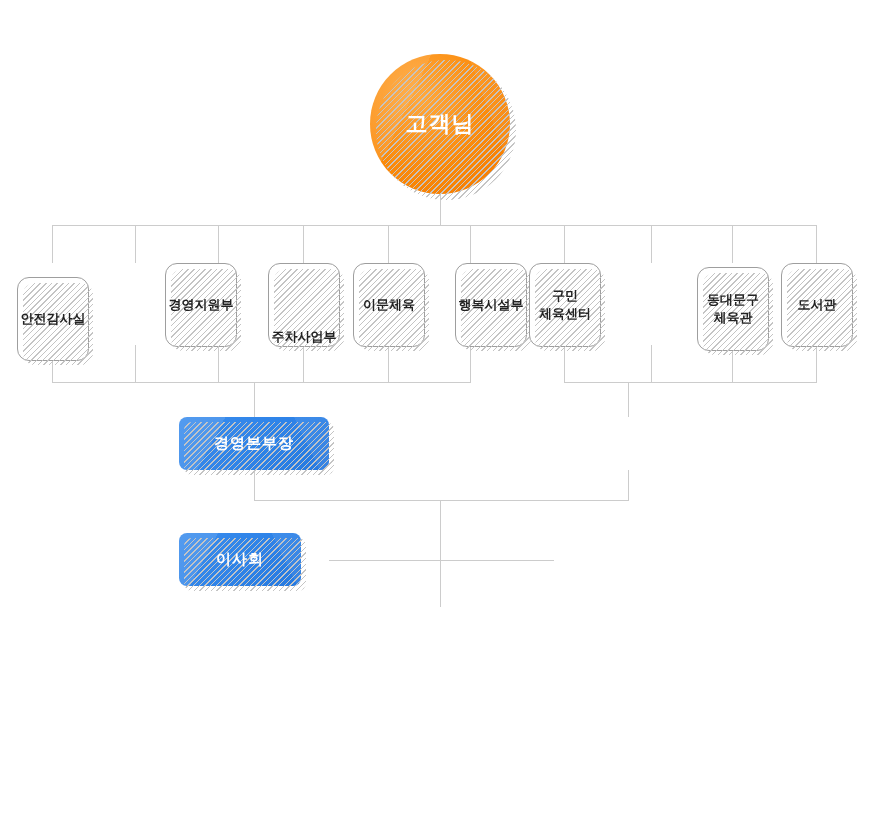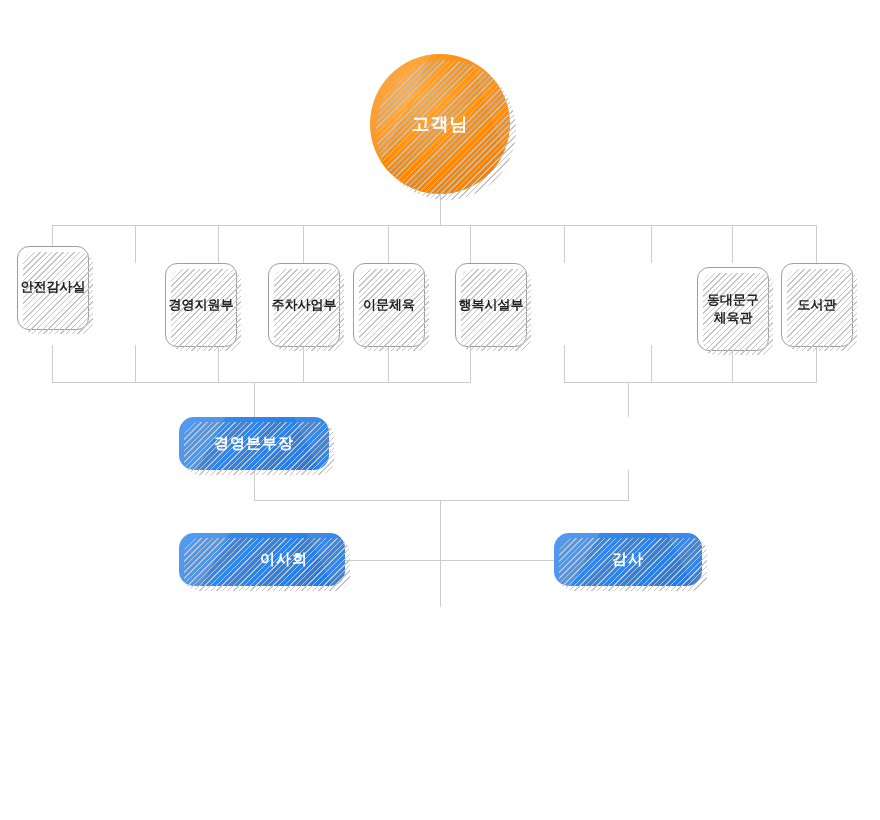--- a/index.html
+++ b/index.html
@@ -12,42 +12,42 @@
   .vline{width:1px;}
 
   
   .node{position:absolute;z-index:1;display:flex;align-items:center;justify-content:center;text-align:center;}
   .node::before{
     content:"";position:absolute;z-index:-1;border-radius:inherit;
     left:6px;top:6px;right:-6px;bottom:-6px;
     background:repeating-linear-gradient(135deg,#c4c4c4 0 1px,transparent 1px 4px);
   }
 
-  .circle{width:140px;height:140px;border-radius:50%;color:#ffffff;font-weight:bold;font-size:18px;letter-spacing:1px;}
+  .circle{width:140px;height:140px;border-radius:50%;color:#ffffff;font-weight:bold;font-size:22px;letter-spacing:1px;}
   .circle.orange{
     background:
       linear-gradient(115deg,rgba(255,255,255,0.10) 0 30%,rgba(255,255,255,0) 30%),
       linear-gradient(250deg,rgba(255,255,255,0.07) 0 22%,rgba(255,255,255,0) 22%),
       radial-gradient(circle at 36% 30%,#ffa93e 0%,#fb8a0a 55%,#f67c00 90%);
   }
   .circle.teal{
     background:
       linear-gradient(115deg,rgba(255,255,255,0.08) 0 32%,rgba(255,255,255,0) 32%),
       linear-gradient(250deg,rgba(255,255,255,0.06) 0 24%,rgba(255,255,255,0) 24%),
       radial-gradient(circle at 40% 32%,#35969d 0%,#2b8e96 60%,#26858d 95%);
   }
 
   .dept{
     width:70px;height:82px;background:#ffffff;border:1px solid #9e9e9e;border-radius:12px;
     font-size:13px;font-weight:bold;color:#222222;line-height:1.35;white-space:pre-line;
   }
   .dept::before{left:5px;top:5px;right:-5px;bottom:-5px;}
 
   .bluebox{
-    height:53px;border-radius:15px;color:#ffffff;font-size:15px;font-weight:bold;letter-spacing:1px;
+    height:53px;border-radius:8px;color:#ffffff;font-size:15px;font-weight:bold;letter-spacing:1px;
     background:
       linear-gradient(118deg,rgba(255,255,255,0.12) 0 26%,rgba(255,255,255,0) 26%),
       linear-gradient(244deg,rgba(255,255,255,0.08) 0 20%,rgba(255,255,255,0) 20%),
       linear-gradient(135deg,#3b8ded 0%,#2e83e8 55%,#2478e0 100%);
   }
   .bluebox::before{left:5px;top:5px;right:-5px;bottom:-5px;}
 </style>
 </head>
 <body>
 
@@ -89,34 +89,33 @@
   <div class="line hline" style="left:254px;top:500px;width:375px;"></div>
 
   <div class="line vline" style="left:440px;top:500px;height:107px;"></div>
 
   <div class="line hline" style="left:329px;top:560px;width:225px;"></div>
 
   <div class="node circle orange" style="left:370px;top:54px;">
     <span>고객님</span>
   </div>
 
-  <div class="node dept" style="left:17px;top:246px;font-family:Liberation Mono, monospace;"><span>안전감사실</span></div>
+  <div class="node dept" style="left:17px;top:277px;"><span>안전감사실</span></div>
   <div class="node dept" style="left:165px;top:263px;"><span>경영지원부</span></div>
-  <div class="node dept" style="left:268px;top:263px;"><span>주차사업부</span></div>
+  <div class="node dept" style="left:268px;top:263px;align-items:flex-end;"><span>주차사업부</span></div>
   <div class="node dept" style="left:353px;top:263px;"><span>이문체육</span></div>
   <div class="node dept" style="left:435px;top:263px;margin-left:20px;"><span>행복시설부</span></div>
+  <div class="node dept" style="left:529px;top:263px;"><span>구민
+체육센터</span></div>
   <div class="node dept" style="left:697px;top:267px;"><span>동대문구
 체육관</span></div>
   <div class="node dept" style="left:781px;top:263px;justify-content:center;"><span>도서관</span></div>
 
   <div class="node bluebox" style="left:179px;top:417px;width:150px;">
     <span>경영본부장</span>
   </div>
 
-  <div class="node bluebox" style="left:179px;top:533px;width:122px;padding-left:44px;">
+  <div class="node bluebox" style="left:179px;top:533px;width:122px;">
     <span>이사회</span>
-  </div>
-  <div class="node bluebox" style="left:554px;top:533px;width:148px;">
-    <span>감사</span>
   </div>
 
 
 </div>
 
 </body></html>

